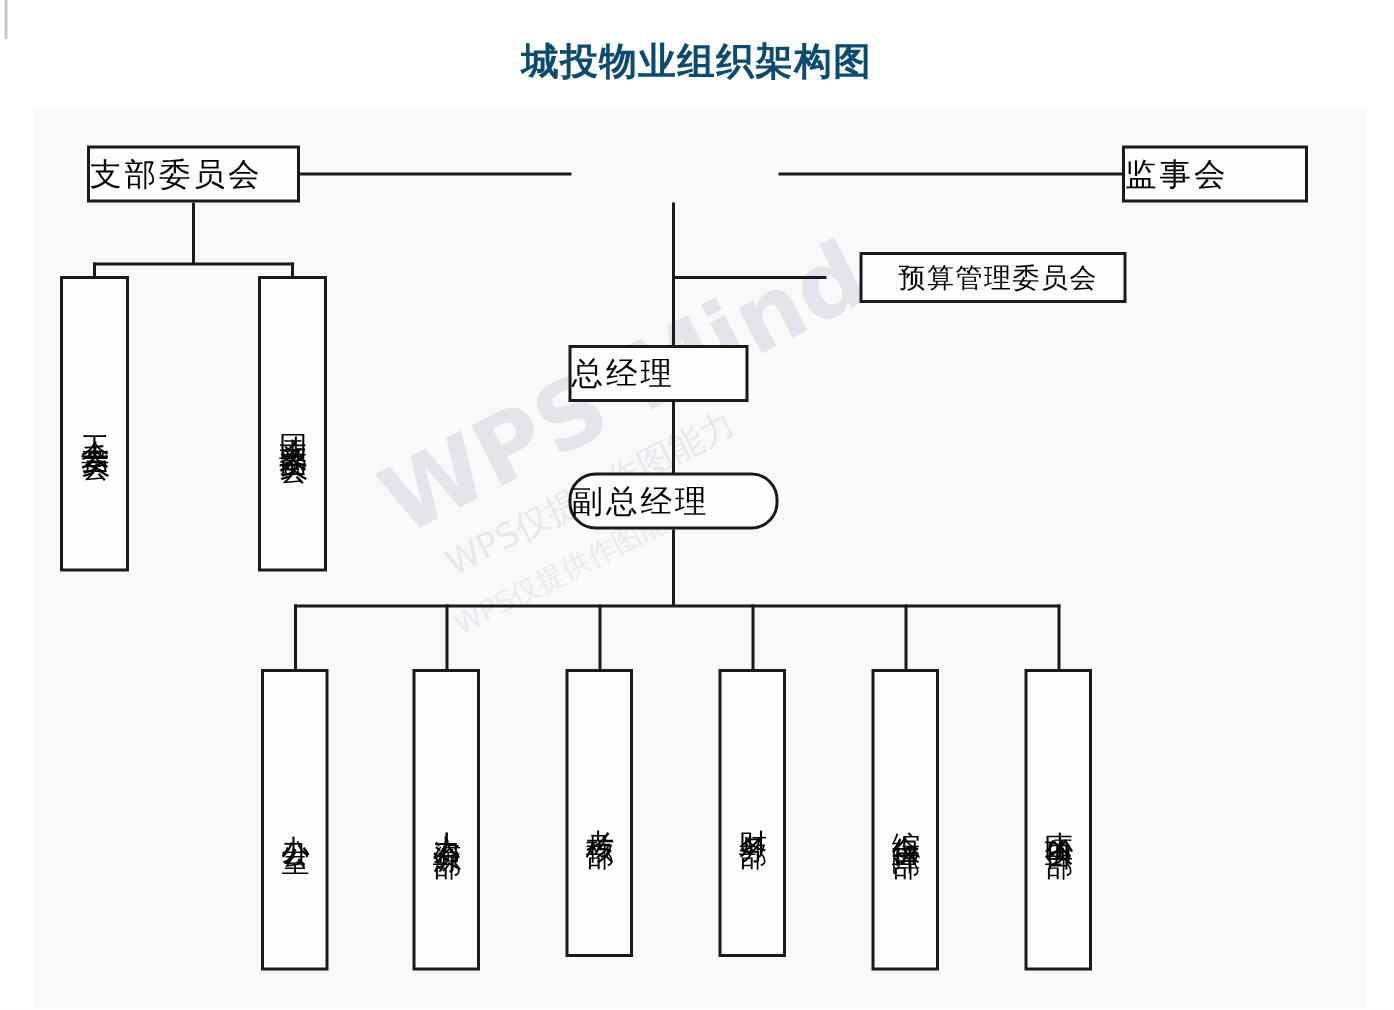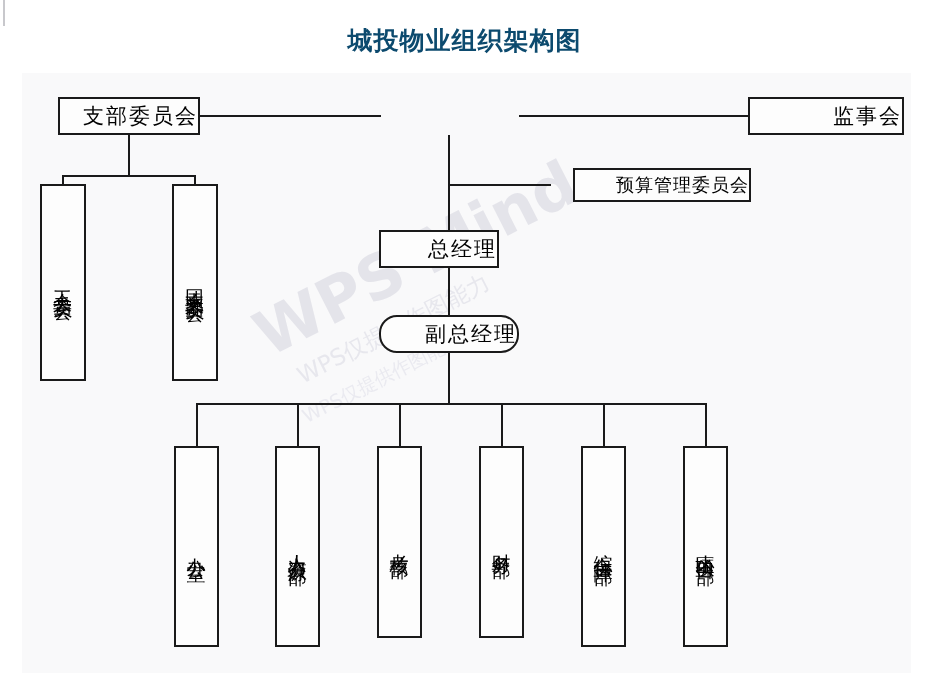--- a/index.html
+++ b/index.html
@@ -97,21 +97,21 @@
 
   
   .node {
     position: absolute;
     box-sizing: border-box;
     border: 2px solid #1a1a1a;
     background: #fdfdfd;
     color: #000000;
     display: flex;
     align-items: center;
-    justify-content: flex-end;
+    justify-content: flex-start;
     text-align: center;
     z-index: 3;
   }
   .node.horiz {
     font-size: 21px;
     letter-spacing: 2px;
     font-family: "DejaVu Serif", "Liberation Serif", serif;
   }
   
   .node.vert {
@@ -168,21 +168,21 @@
   <div class="line v" style="left:377px; top:330px; height:43px;"></div>
   <div class="line v" style="left:479px; top:330px; height:43px;"></div>
   <div class="line v" style="left:581px; top:330px; height:43px;"></div>
   <div class="line v" style="left:683px; top:330px; height:43px;"></div>
 
   <div class="node horiz" style="left:36px; top:24px; width:142px; height:38px;">
     <span>支部委员会</span>
   </div>
 
 
-  <div class="node horiz" style="left:726px; top:24px; width:156px; height:38px;">
+  <div class="node horiz" style="left:726px; top:24px; width:124px; height:38px;">
     <span>监事会</span>
   </div>
 
   <div class="node horiz" style="left:551px; top:95px; width:178px; height:34px; font-size:18px; letter-spacing:1px;padding-left:24px;">
     <span>预算管理委员会</span>
   </div>
 
   <div class="node vert" style="left:18px; top:111px; width:46px; height:197px;">
     <span class="vtext">工会委员会</span>
   </div>

